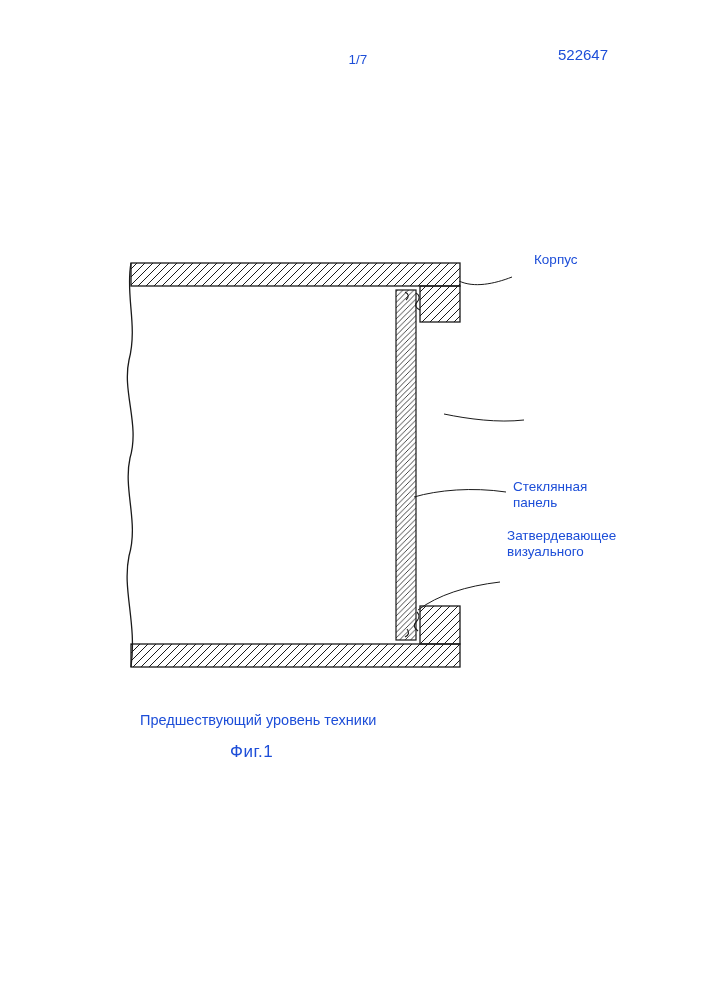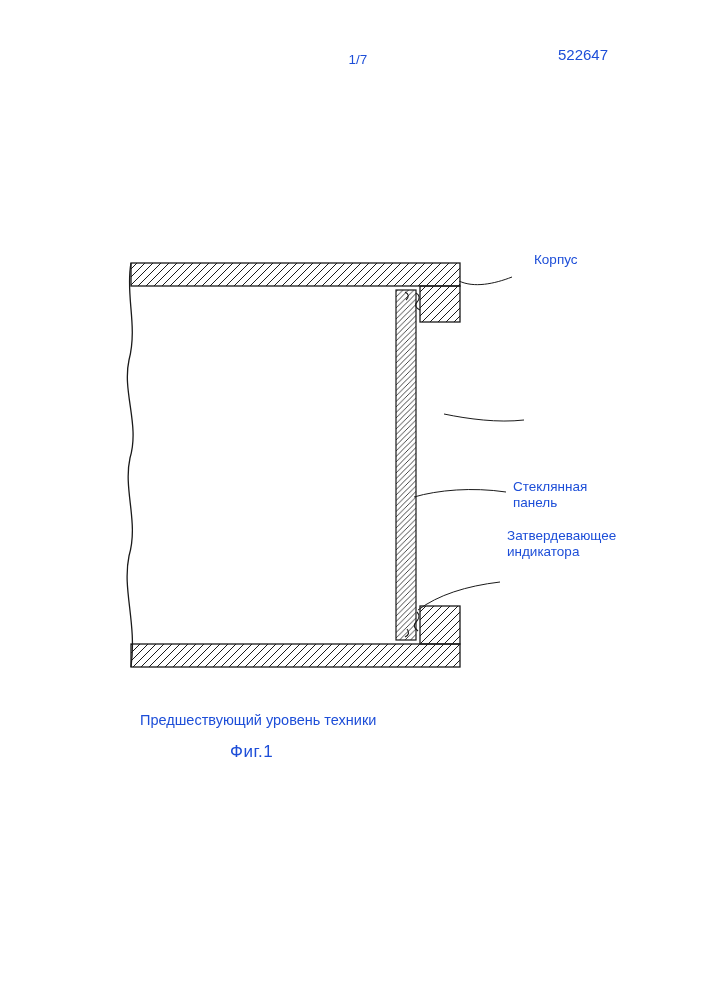--- a/index.html
+++ b/index.html
@@ -94,19 +94,19 @@
   <div class="txt label housing-label">Корпус</div>
 
 
   <div class="txt label glass-label">
     <div>Стеклянная</div>
     <div>панель</div>
   </div>
 
   <div class="txt label seal-label">
     <div>Затвердевающее</div>
-    <div>индикатора</div>
+    <div>визуального</div>
   </div>
 
   <div class="txt figure-caption">Предшествующий уровень техники</div>
   <div class="txt figure-number">Фиг.1</div>
 
 </div>
 
 </body></html>

